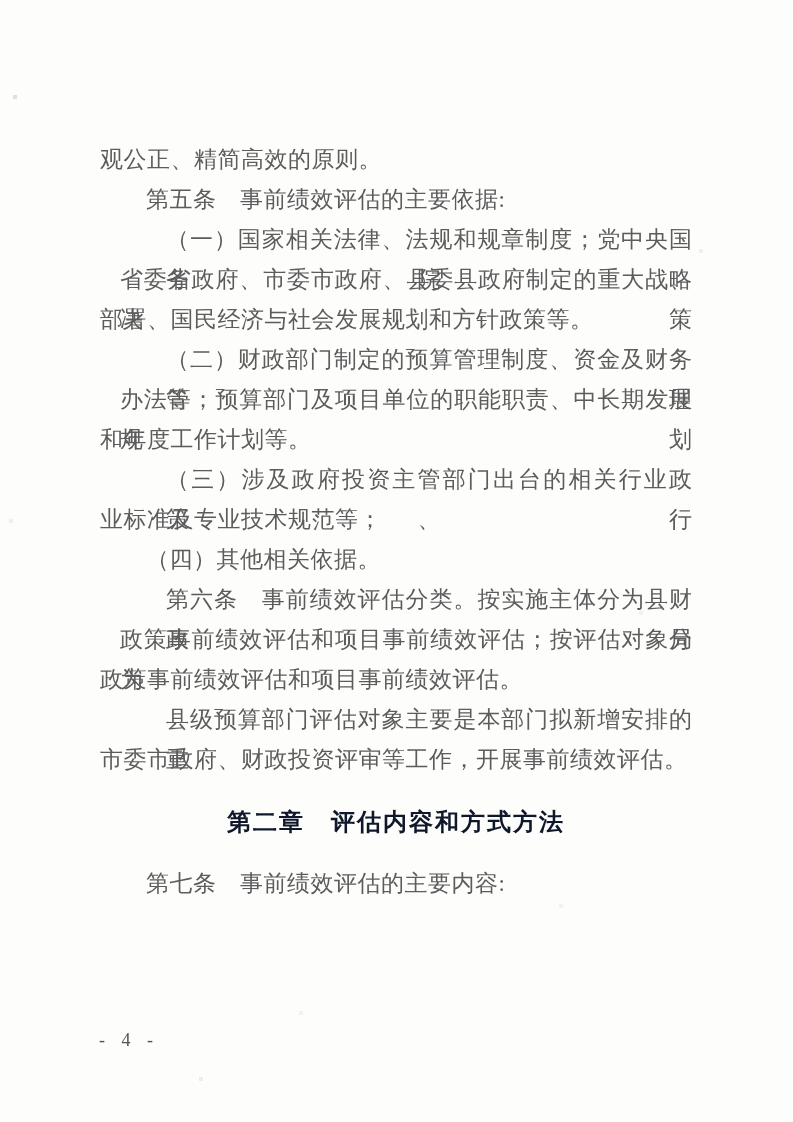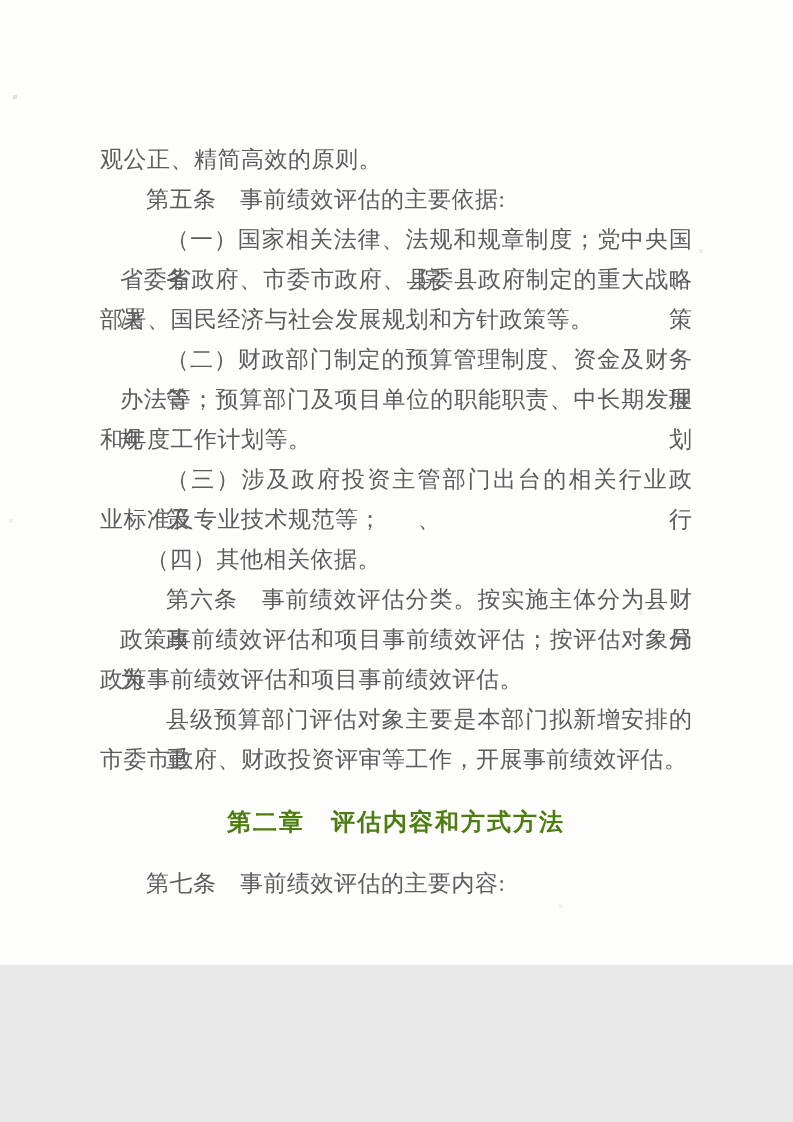--- a/index.html
+++ b/index.html
@@ -3,21 +3,21 @@
 <meta charset="utf-8">
 <style>
   html, body {
     margin: 0;
     padding: 0;
     background: #e8e8e8;
   }
   .page {
     position: relative;
     width: 793px;
-    height: 965px;
+    height: 1122px;
     margin: 0 auto;
     background: #fdfdfc;
     overflow: hidden;
     font-family: "Liberation Serif", "DejaVu Serif", serif;
   }
   .content {
     position: absolute;
     top: 140px;
     left: 100px;
     width: 592px;
@@ -43,21 +43,21 @@
     margin-left: 20px;
   }
   .heading {
     height: 40px;
     margin: 22px 0;
     text-align: center;
     text-align-last: center;
     font-family: "Liberation Sans", "DejaVu Sans", sans-serif;
     font-weight: 700;
     font-size: 24px;
-    color: #4d7c0f;
+    color: #0f172a;
     letter-spacing: 2px;
     white-space: nowrap;
     padding-left: 0;
   }
   .page-number {
     position: absolute;
     left: 99px;
     top: 1030px;
     font-size: 18px;
     color: #555;

